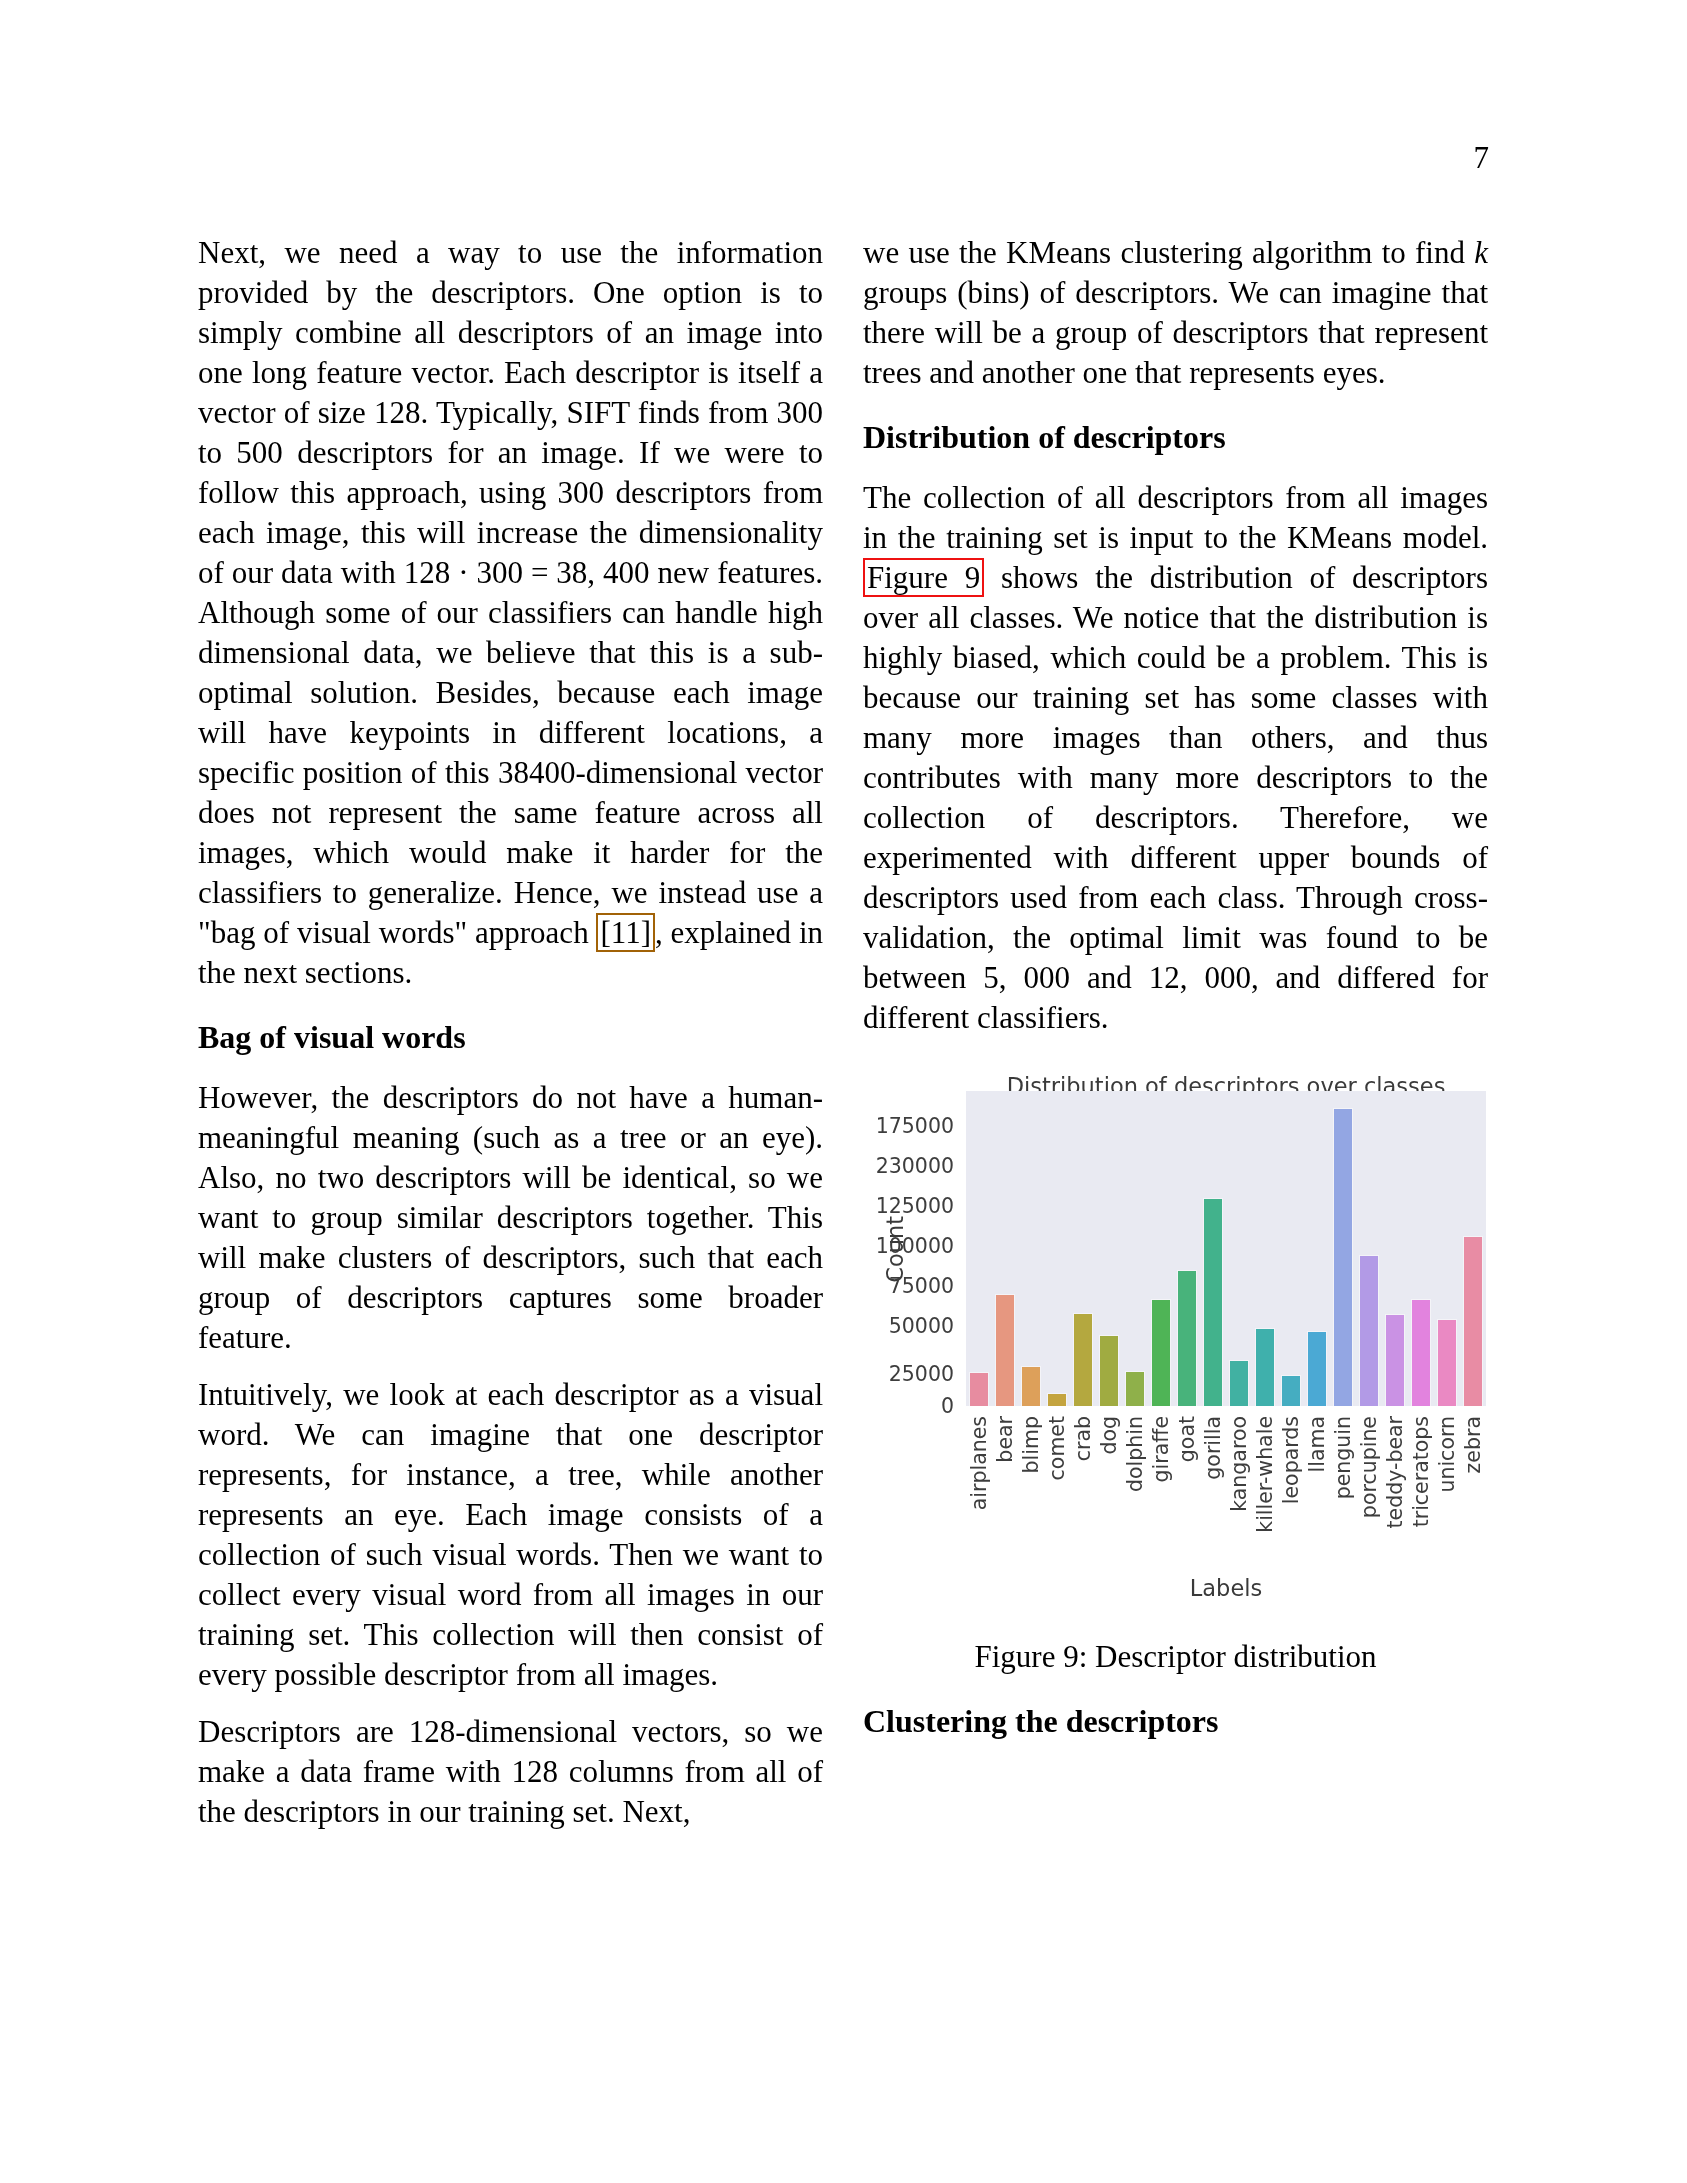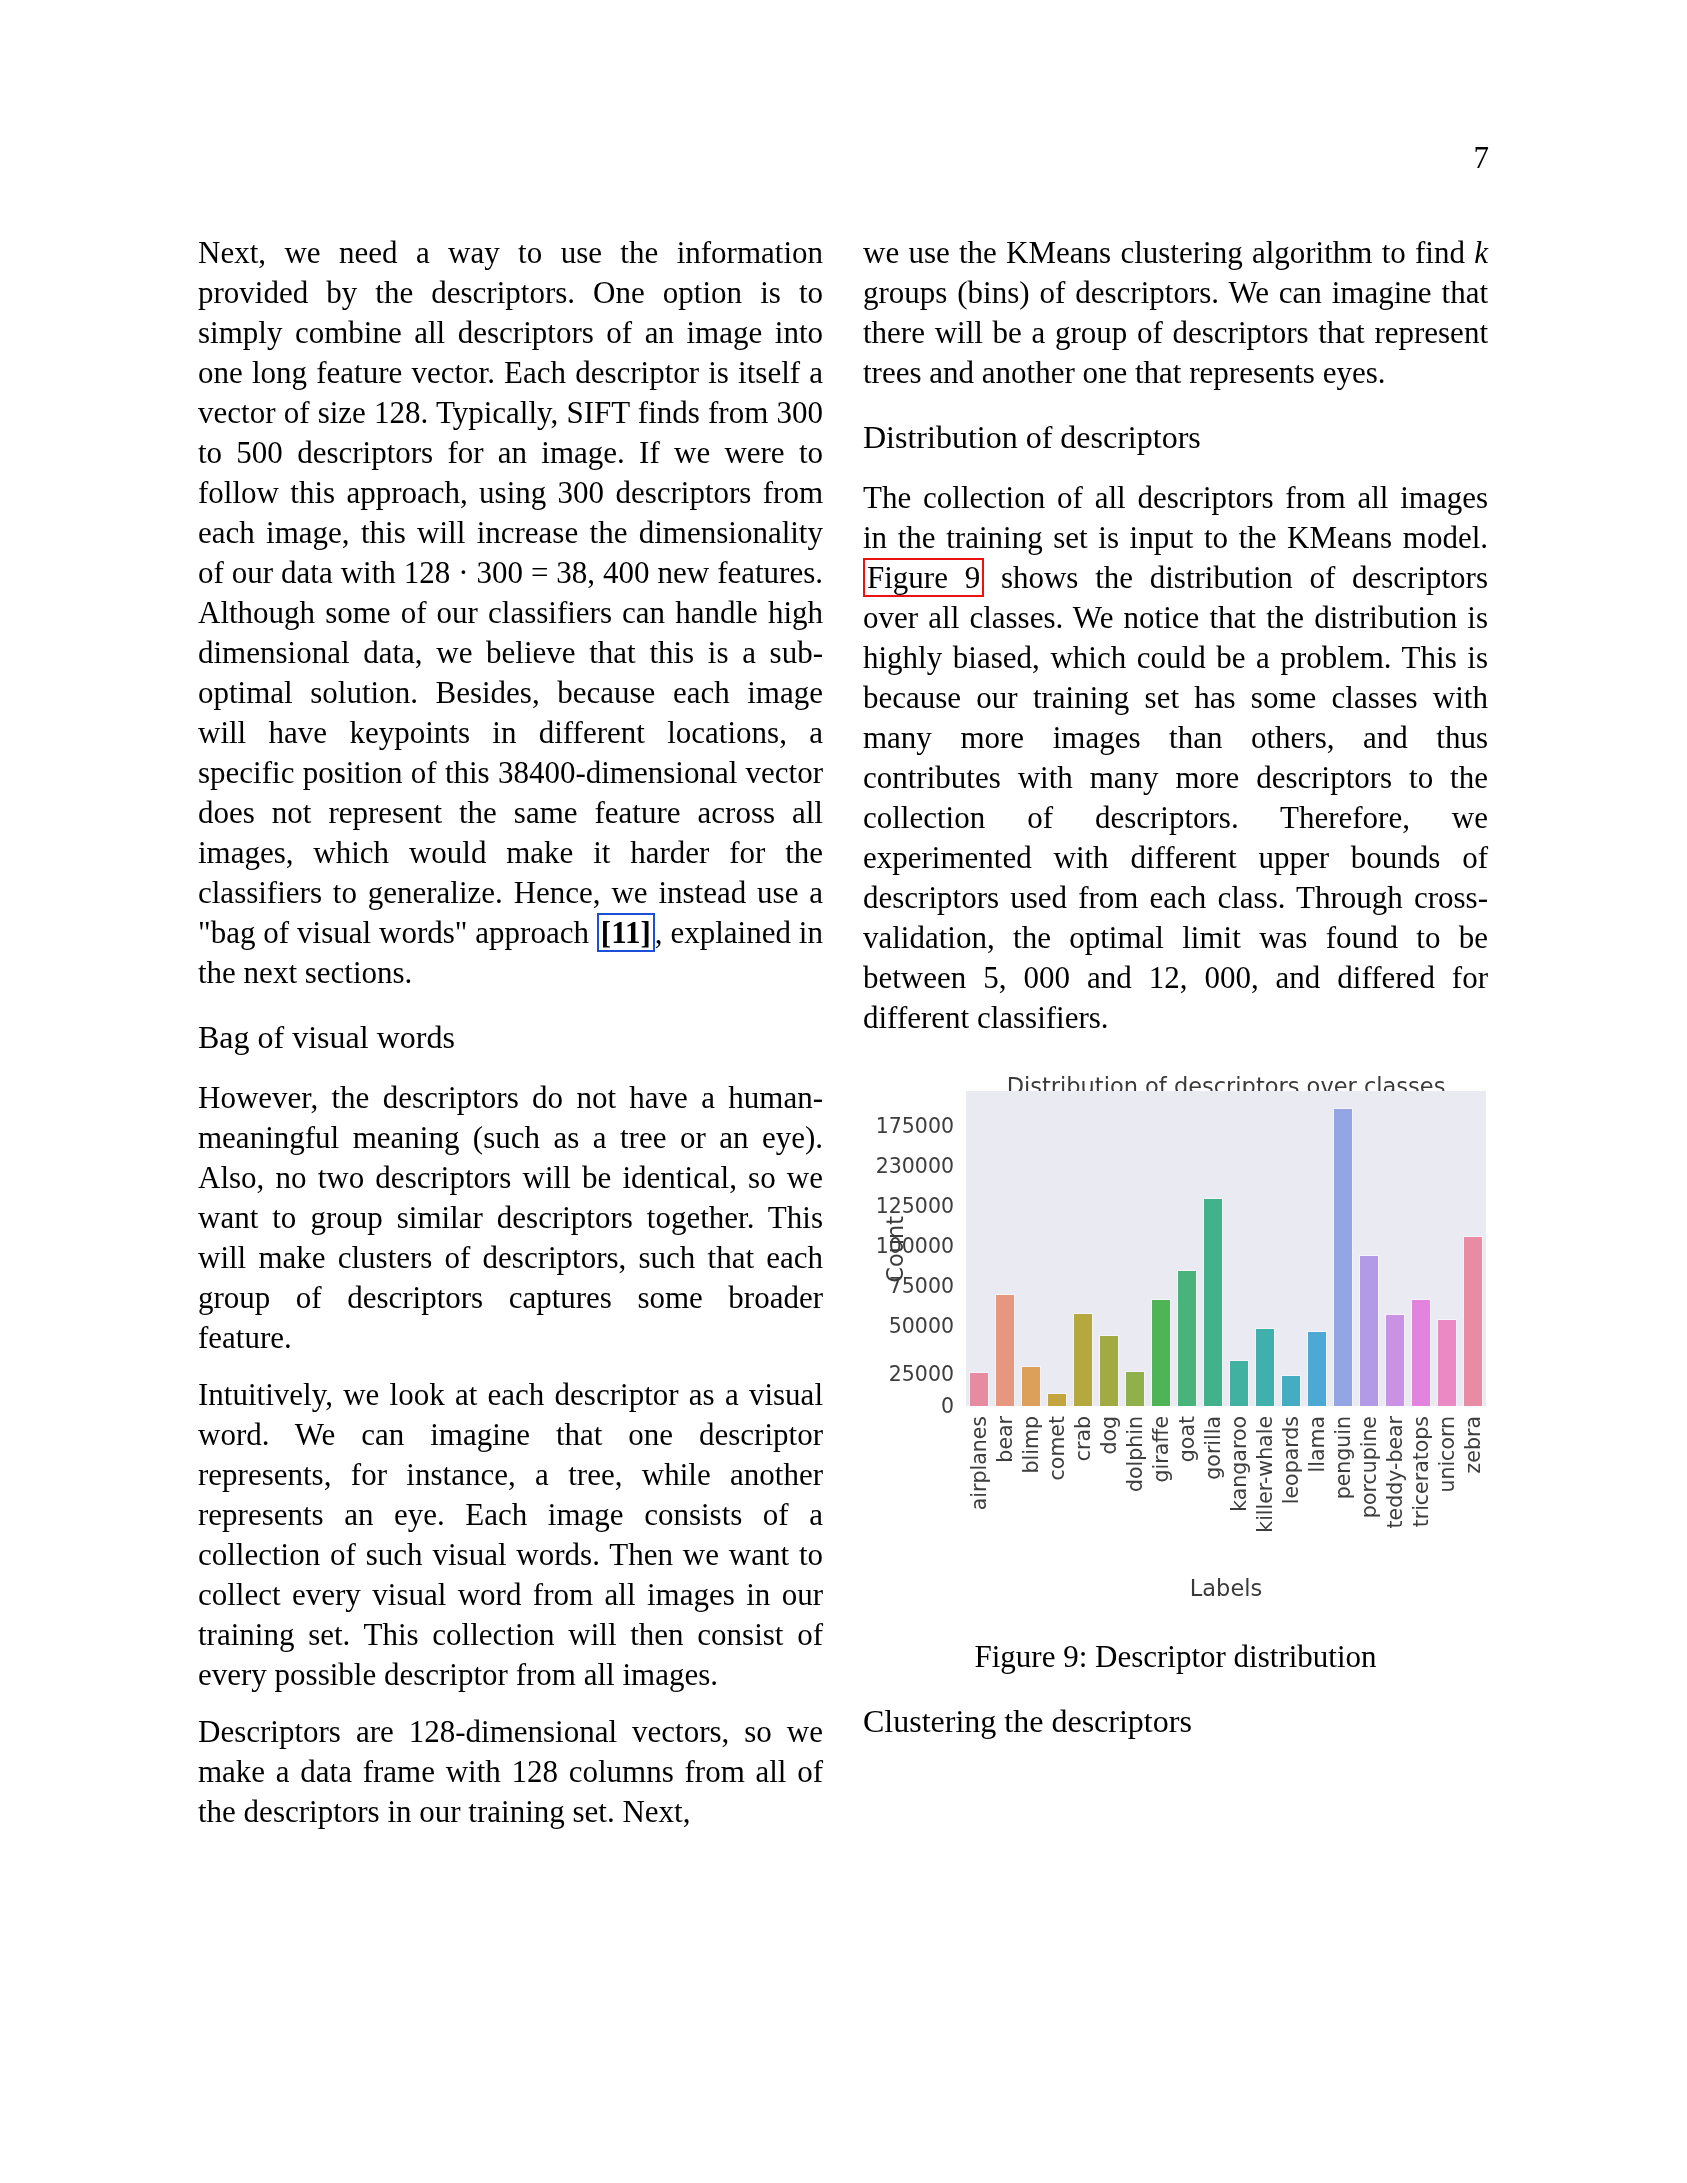--- a/index.html
+++ b/index.html
@@ -15,25 +15,25 @@
   }
   .col {
     position: absolute; top: 233px; width: 625px;
     font-size: 31px; line-height: 40px; text-align: justify;
     hyphens: none;
   }
   .col-left  { left: 198px; }
   .col-right { left: 863px; }
   .col p { margin: 0 0 17px 0; }
   .col h2 {
-    font-size: 32px; font-weight: normal; text-align: left;
+    font-size: 32px; font-weight: bold; text-align: left;
     margin: 24px 0 21px 0; line-height: 40px;
   }
   .cite-box {
-    border: 2px solid #1d4ed8; padding: 0 2px; white-space: nowrap; font-weight: bold;
+    border: 2px solid #a16207; padding: 0 2px; white-space: nowrap;
   }
   .figref-box {
     border: 2px solid #ee1111; padding: 0 2px; white-space: nowrap;
   }
   .math-i { font-style: italic; }
 
   
   .chart {
     position: relative; width: 625px; height: 546px;
     margin: 18.5px 0 0 0;

